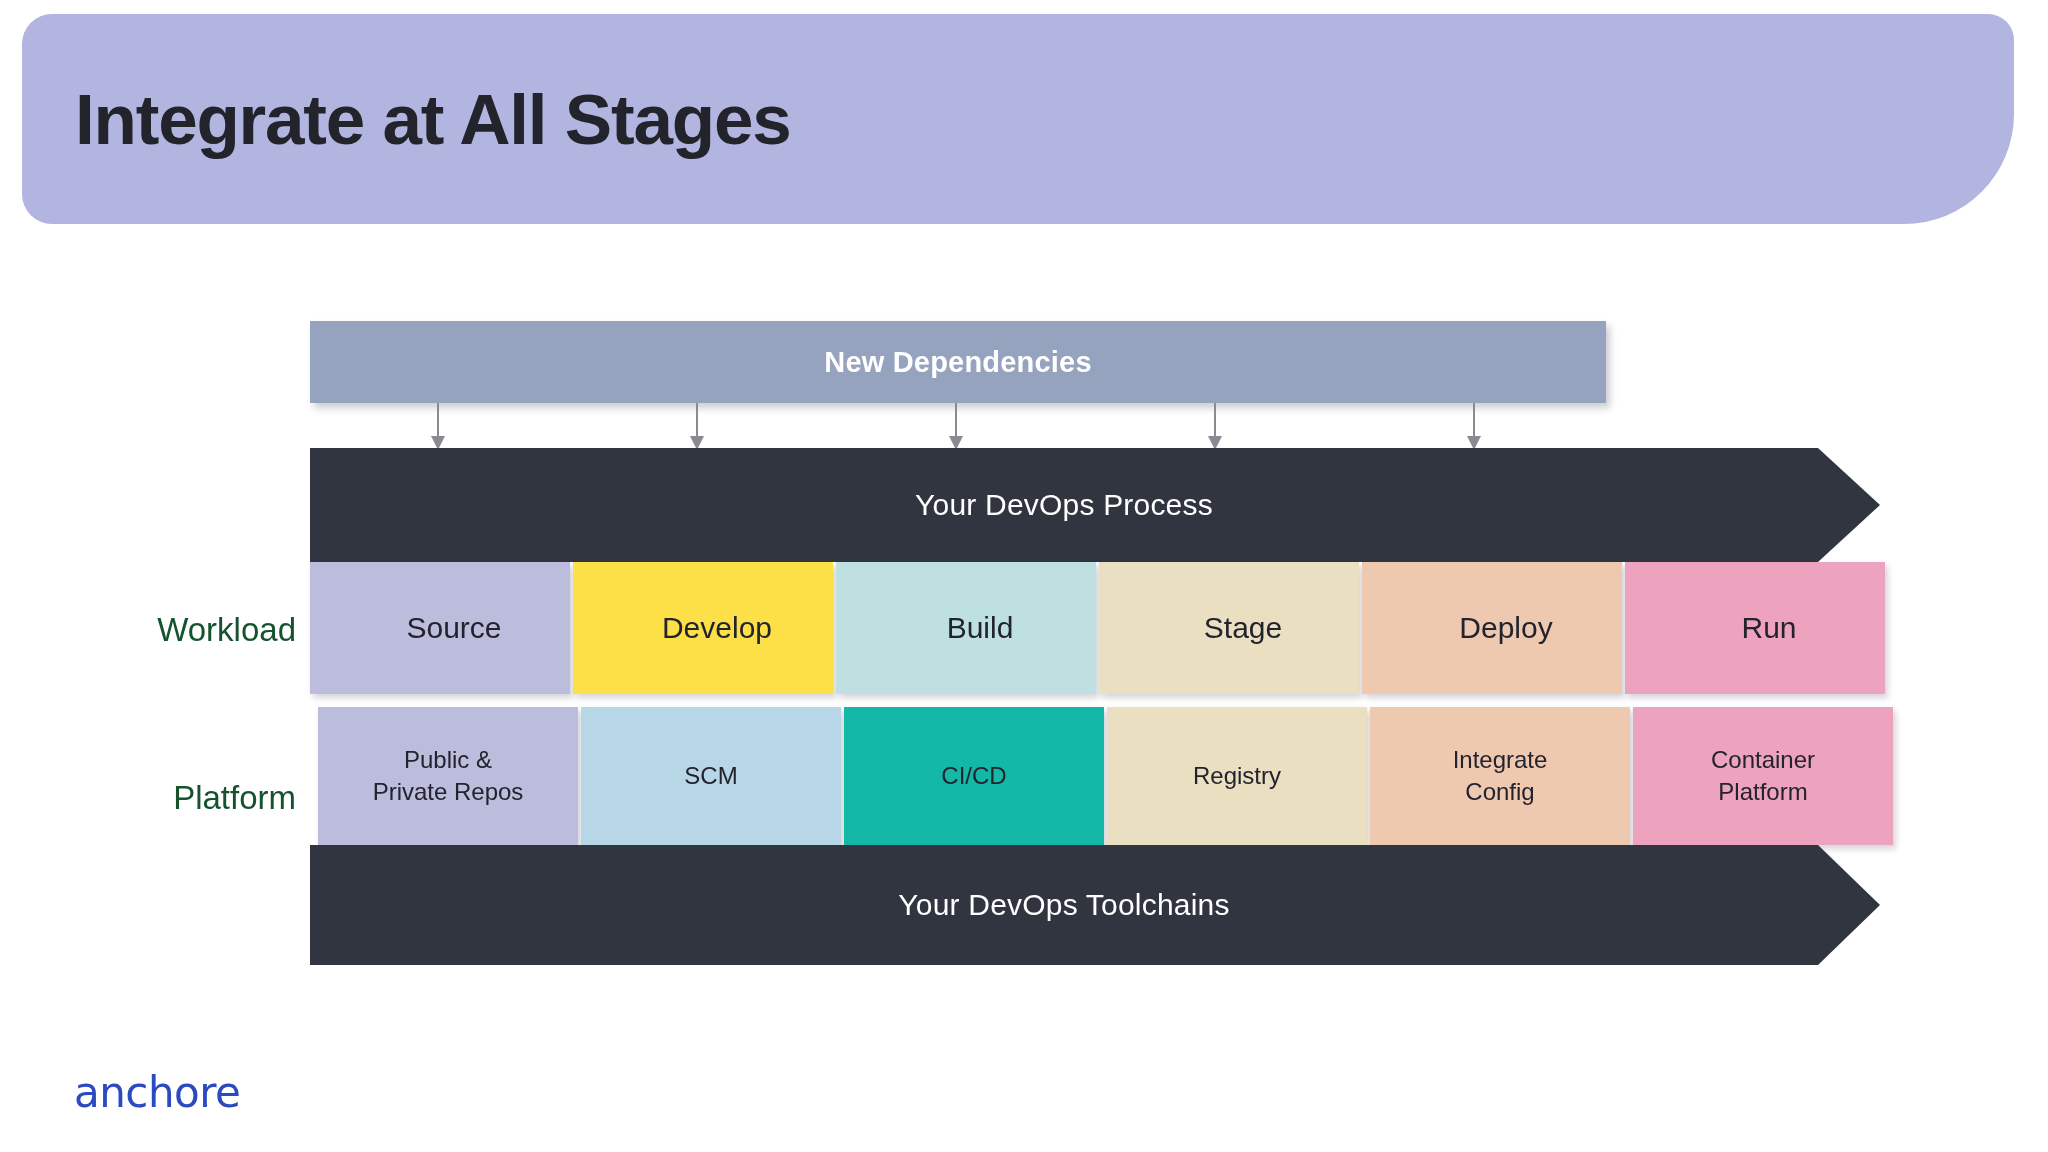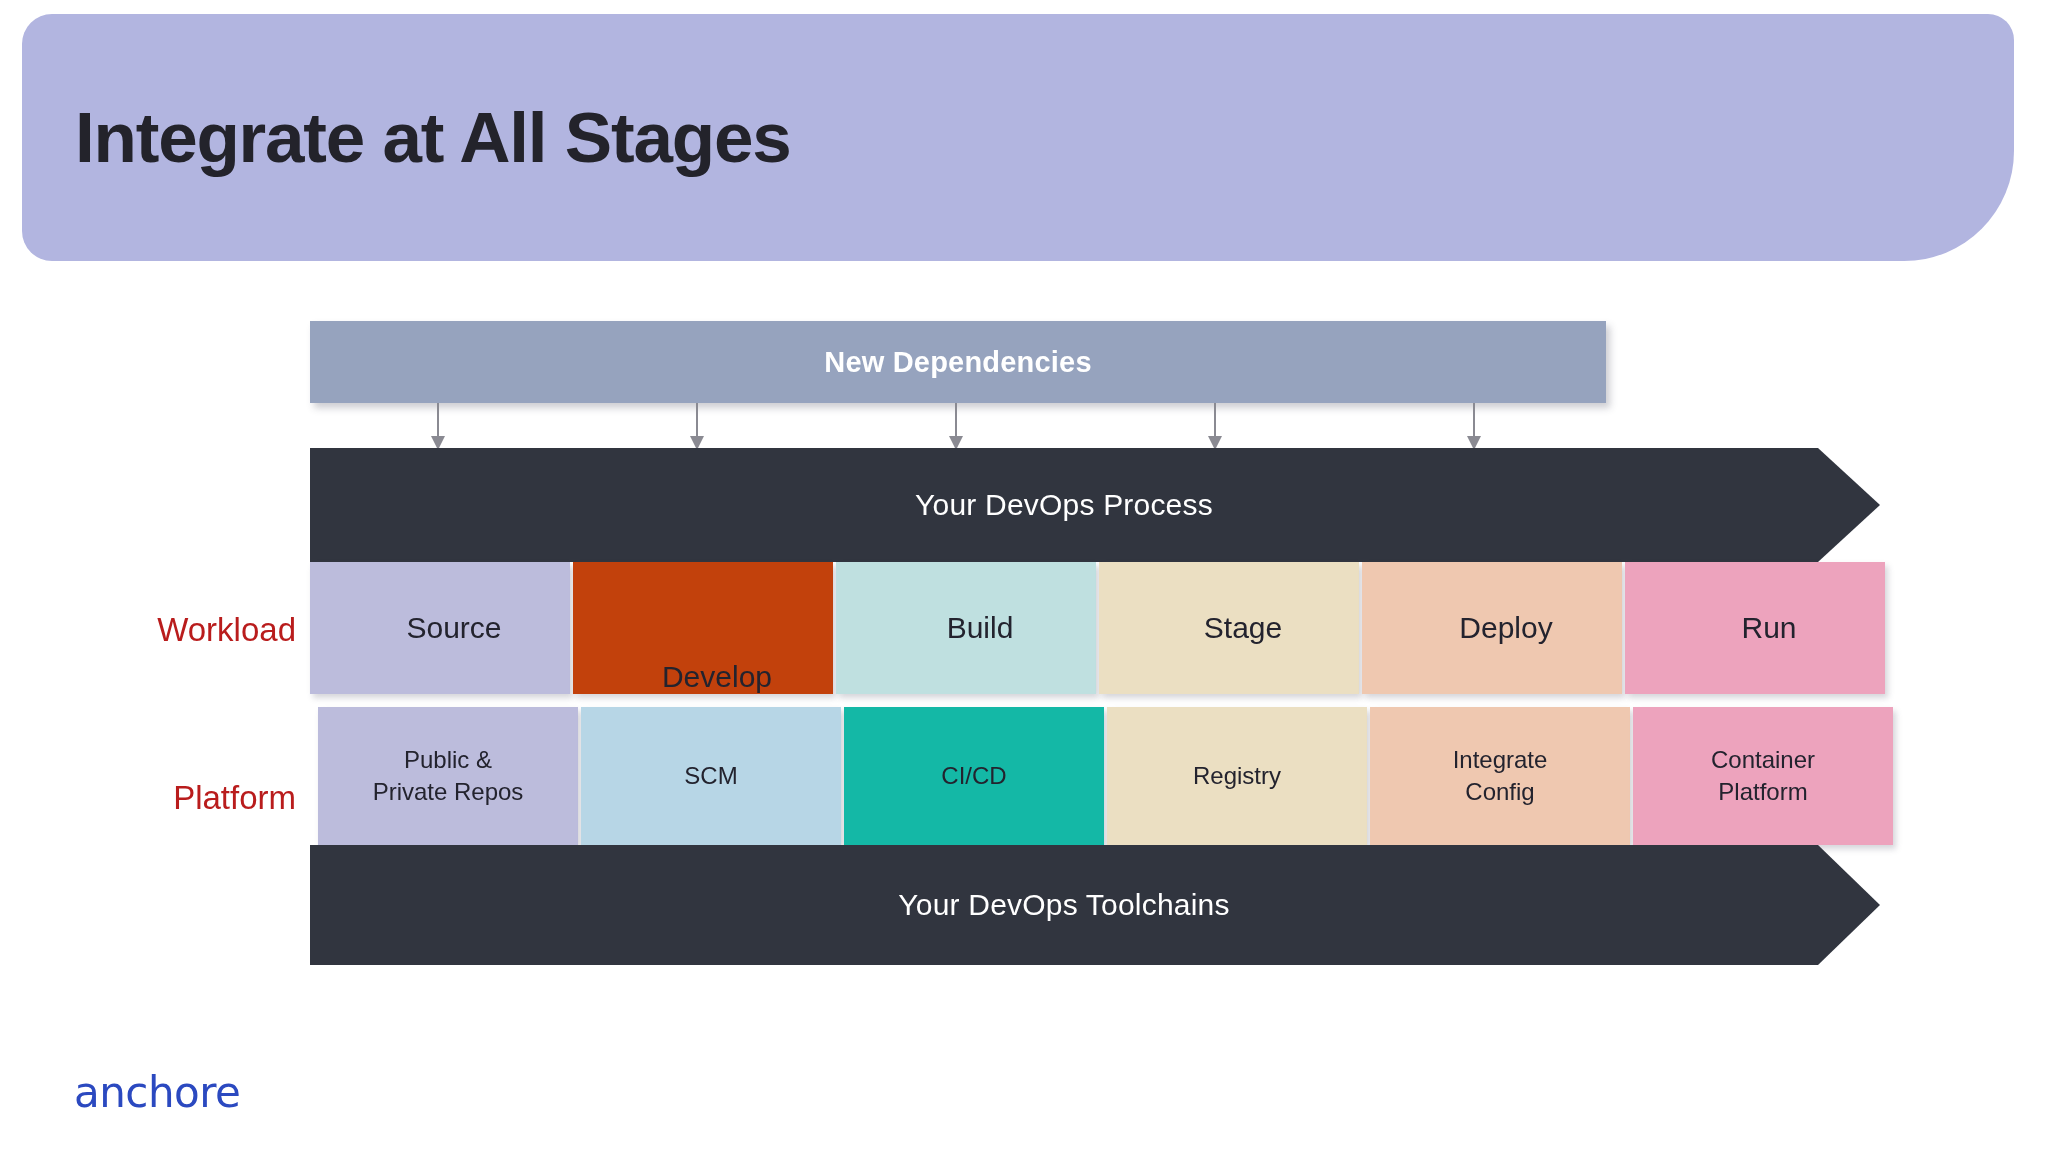--- a/index.html
+++ b/index.html
@@ -14,21 +14,21 @@
     overflow: hidden;
     position: relative;
   }
 
   
   #title-banner {
     position: absolute;
     left: 22px;
     top: 14px;
     width: 1992px;
-    height: 247px;
+    height: 210px;
     background: #b2b5e0;
     border-radius: 30px 26px 110px 30px;
     box-sizing: border-box;
     display: flex;
     align-items: center;
   }
   #title-text {
     font-size: 71px;
     font-weight: bold;
     color: #23232b;
@@ -119,21 +119,21 @@
     font-weight: normal;
     width: 1508px;
     text-align: center;
     letter-spacing: 0.2px;
   }
 
   
   .row-label {
     position: absolute;
     right: 1752px;
-    color: #b91c1c;
+    color: #14532d;
     font-size: 33px;
     font-weight: normal;
     white-space: nowrap;
   }
   #workload-label { top: 611px; }
   #platform-label { top: 779px; }
 
   
   .stage-row {
     position: absolute;
@@ -228,21 +228,21 @@
   <div id="process-bar" class="chevron-bar">
     <span class="chevron-label">Your DevOps Process</span>
   </div>
 
   <div id="workload-label" class="row-label">Workload</div>
   <div id="workload-row" class="stage-row">
     <div class="stage-cell" style="background:#bcbcdc;">
       <span>Source</span>
     </div>
     <div class="cell-gap"></div>
-    <div class="stage-cell" style="background:#c2410c;align-items:flex-end;">
+    <div class="stage-cell" style="background:#fde047;">
       <span>Develop</span>
     </div>
     <div class="cell-gap"></div>
     <div class="stage-cell" style="background:#bfe0e0;">
       <span>Build</span>
     </div>
     <div class="cell-gap"></div>
     <div class="stage-cell" style="background:#ebdfc2;">
       <span>Stage</span>
     </div>

